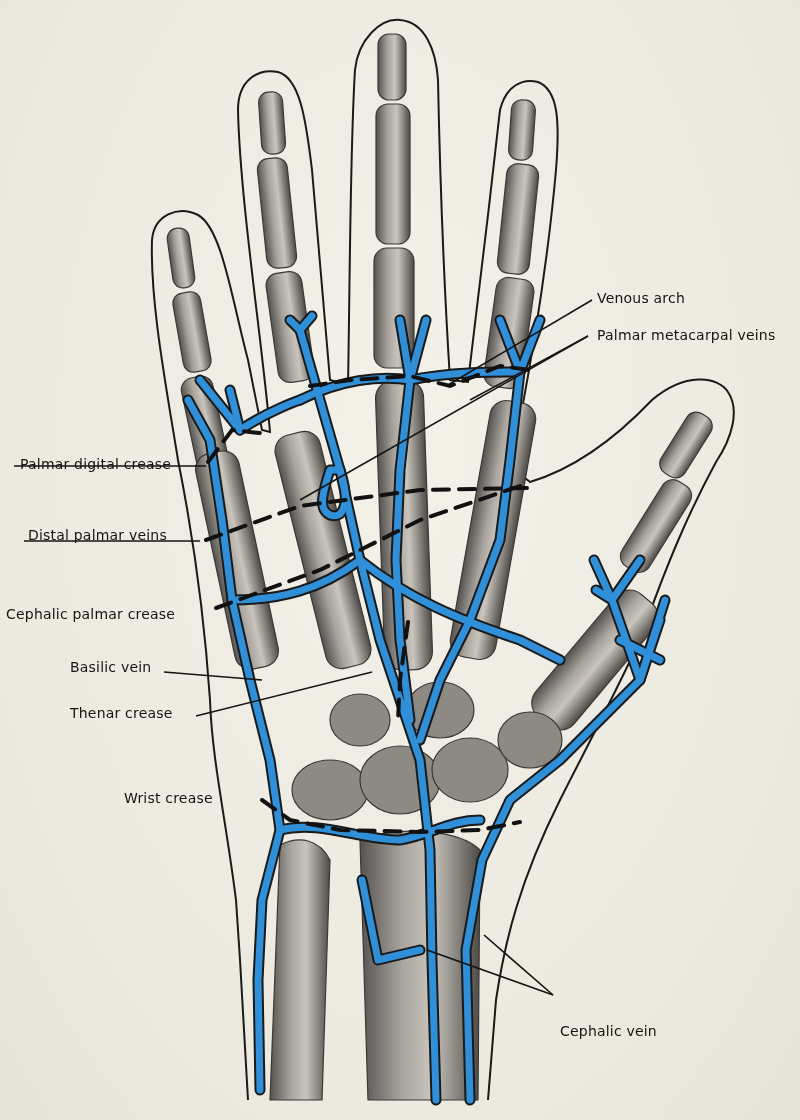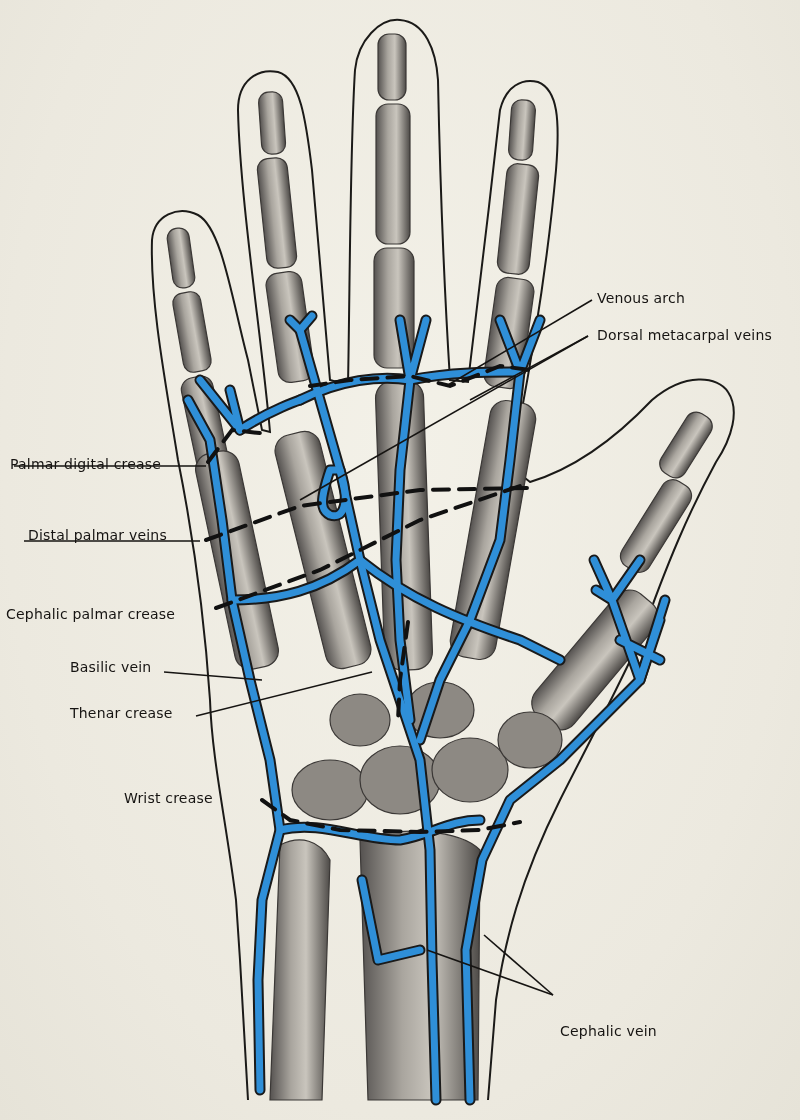--- a/index.html
+++ b/index.html
@@ -131,20 +131,20 @@
     <line x1="14" y1="466" x2="206" y2="466"></line>
     <line x1="24" y1="541" x2="200" y2="541"></line>
     <line x1="164" y1="672" x2="262" y2="680"></line>
     <line x1="196" y1="716" x2="372" y2="672"></line>
     <line x1="553" y1="995" x2="427" y2="950"></line>
     <line x1="553" y1="995" x2="484" y2="935"></line>
   </g>
 </svg>
 
 <div class="label" style="left:597px;top:289px">Venous arch</div>
-<div class="label" style="left:597px;top:326px">Dorsal metacarpal veins</div>
-<div class="label" style="left:10px;top:455px">Palmar digital crease</div>
+<div class="label" style="left:597px;top:326px">Palmar metacarpal veins</div>
+<div class="label" style="left:20px;top:455px">Palmar digital crease</div>
 <div class="label" style="left:28px;top:526px">Distal palmar veins</div>
 <div class="label" style="left:6px;top:605px">Cephalic palmar crease</div>
 <div class="label" style="left:70px;top:658px">Basilic vein</div>
 <div class="label" style="left:70px;top:704px">Thenar crease</div>
 <div class="label" style="left:124px;top:789px">Wrist crease</div>
 <div class="label" style="left:560px;top:1022px">Cephalic vein</div>
 
 </body></html>

